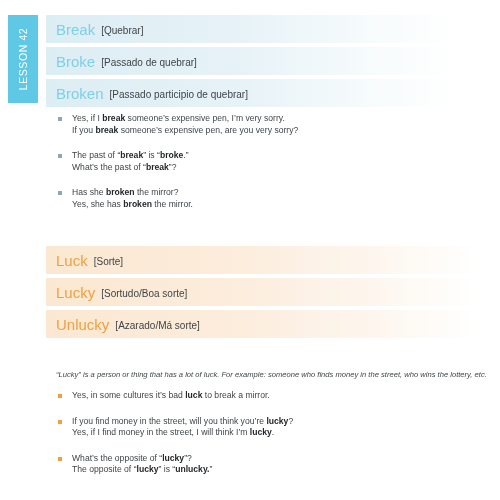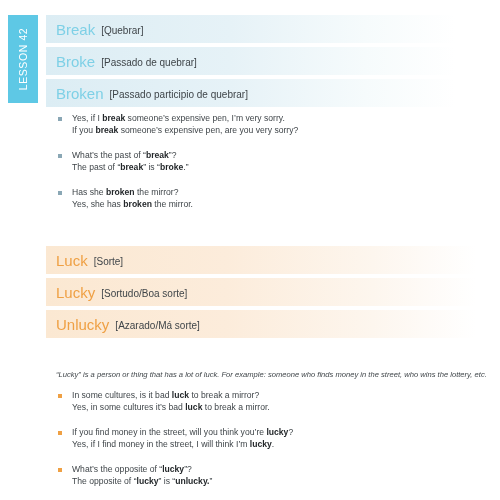--- a/index.html
+++ b/index.html
@@ -138,22 +138,22 @@
     </div>
 
   <div class="qa-block blue" id="blue-qa">
       <div class="qa-item">
         <span class="bullet"></span>
         <div class="qa-line"><span>Yes, if I </span><b>break</b><span> someone’s expensive pen, I’m very sorry.</span></div>
         <div class="qa-line"><span>If you </span><b>break</b><span> someone’s expensive pen, are you very sorry?</span></div>
       </div>
       <div class="qa-item">
         <span class="bullet"></span>
+        <div class="qa-line"><span>The past of “</span><b>break</b><span>” is “</span><b>broke</b><span>.”</span></div>
         <div class="qa-line"><span>What’s the past of “</span><b>break</b><span>”?</span></div>
-        <div class="qa-line"><span>The past of “</span><b>break</b><span>” is “</span><b>broke</b><span>.”</span></div>
       </div>
       <div class="qa-item">
         <span class="bullet"></span>
         <div class="qa-line"><span>Has she </span><b>broken</b><span> the mirror?</span></div>
         <div class="qa-line"><span>Yes, she has </span><b>broken</b><span> the mirror.</span></div>
       </div>
     </div>
 
   <div class="wordlist orange" id="orange-words">
       <div class="word-row">
@@ -168,21 +168,20 @@
         <span class="word-term">Unlucky</span>
         <span class="word-trans">[Azarado/Má sorte]</span>
       </div>
     </div>
 
   <div class="note">“Lucky” is a person or thing that has a lot of luck. For example: someone who finds money in the street, who wins the lottery, etc.</div>
 
   <div class="qa-block orange" id="orange-qa">
       <div class="qa-item">
         <span class="bullet"></span>
-        <div class="qa-line"><span>In some cultures, is it bad </span><b>luck</b><span> to break a mirror?</span></div>
         <div class="qa-line"><span>Yes, in some cultures it’s bad </span><b>luck</b><span> to break a mirror.</span></div>
       </div>
       <div class="qa-item">
         <span class="bullet"></span>
         <div class="qa-line"><span>If you find money in the street, will you think you’re </span><b>lucky</b><span>?</span></div>
         <div class="qa-line"><span>Yes, if I find money in the street, I will think I’m </span><b>lucky</b><span>.</span></div>
       </div>
       <div class="qa-item">
         <span class="bullet"></span>
         <div class="qa-line"><span>What’s the opposite of “</span><b>lucky</b><span>”?</span></div>

